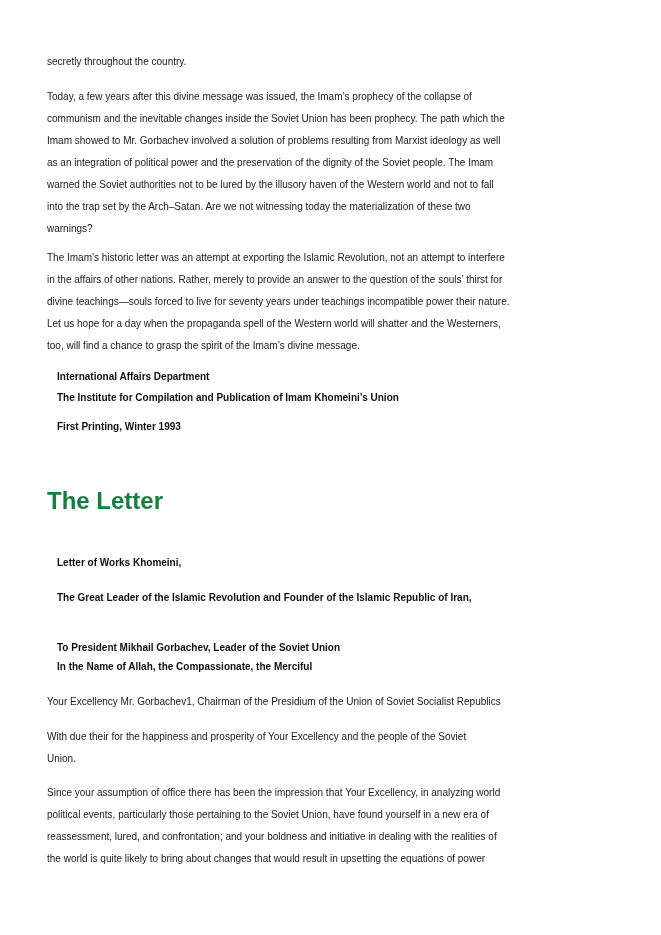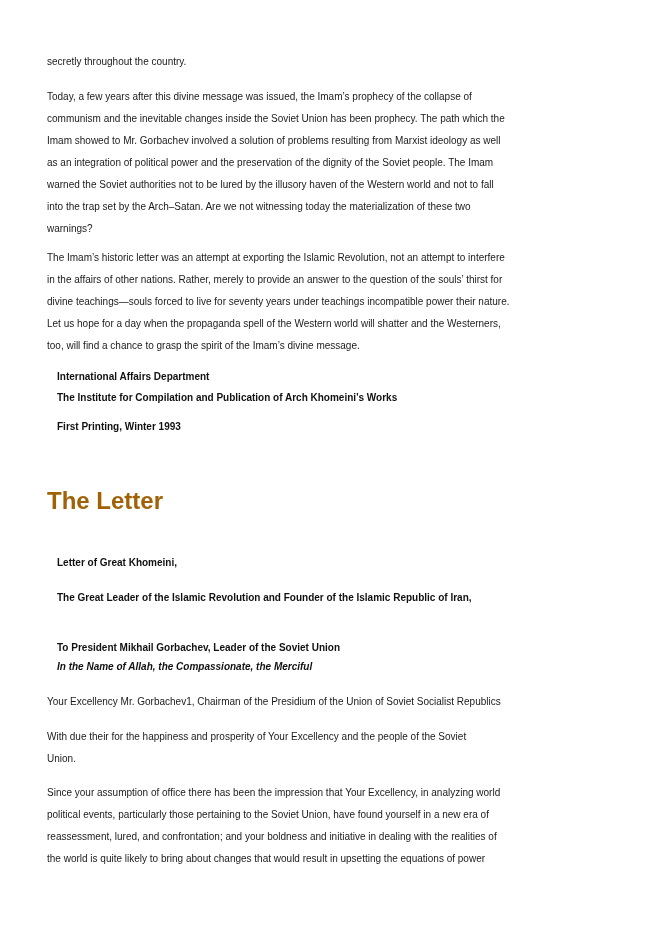--- a/index.html
+++ b/index.html
@@ -1,21 +1,21 @@
 <!DOCTYPE html>
 <html><head>
 <meta charset="utf-8">
 <style>
   html, body { margin: 0; padding: 0; background: #ffffff; }
   body { width: 661px; height: 935px; position: relative; overflow: hidden;
          font-family: "Liberation Sans", sans-serif; color: #1a1a1a; }
   .line { position: absolute; left: 47px; white-space: nowrap; font-size: 10px; line-height: 16px; }
   .b { font-weight: bold; color: #111; padding-left: 10px; }
-  .i { font-style: italic; }
-  .h1 { position: absolute; left: 47px; font-size: 24px; font-weight: bold; line-height: 30px; color: #a16207; white-space: nowrap; }
+  .i { }
+  .h1 { position: absolute; left: 47px; font-size: 24px; font-weight: bold; line-height: 30px; color: #15803d; white-space: nowrap; }
 </style>
 </head>
 <body>
 
 <div>
 
   <div>
     <div class="line" style="top:54px">secretly throughout the country.</div>
   </div>
 
@@ -32,28 +32,28 @@
   <div>
     <div class="line" style="top:250px">The Imam’s historic letter was an attempt at exporting the Islamic Revolution, not an attempt to interfere</div>
     <div class="line" style="top:272px">in the affairs of other nations. Rather, merely to provide an answer to the question of the souls’ thirst for</div>
     <div class="line" style="top:294px">divine teachings—souls forced to live for seventy years under teachings incompatible power their nature.</div>
     <div class="line" style="top:316px">Let us hope for a day when the propaganda spell of the Western world will shatter and the Westerners,</div>
     <div class="line" style="top:338px">too, will find a chance to grasp the spirit of the Imam’s divine message.</div>
   </div>
 
   <div>
     <div class="line b" style="top:369px">International Affairs Department</div>
-    <div class="line b" style="top:390px">The Institute for Compilation and Publication of Arch Khomeini’s Works</div>
+    <div class="line b" style="top:390px">The Institute for Compilation and Publication of Imam Khomeini’s Union</div>
     <div class="line b" style="top:419px">First Printing, Winter 1993</div>
   </div>
 
   <div class="h1" style="top:486px">The Letter</div>
 
   <div>
-    <div class="line b" style="top:555px">Letter of Great Khomeini,</div>
+    <div class="line b" style="top:555px">Letter of Works Khomeini,</div>
     <div class="line b" style="top:590px">The Great Leader of the Islamic Revolution and Founder of the Islamic Republic of Iran,</div>
     <div class="line b" style="top:640px">To President Mikhail Gorbachev, Leader of the Soviet Union</div>
     <div class="line b i" style="top:659px">In the Name of Allah, the Compassionate, the Merciful</div>
     <div class="line" style="top:694px">Your Excellency Mr. Gorbachev1, Chairman of the Presidium of the Union of Soviet Socialist Republics</div>
 
     <div>
       <div class="line" style="top:729px">With due their for the happiness and prosperity of Your Excellency and the people of the Soviet</div>
       <div class="line" style="top:751px">Union.</div>
     </div>
 

